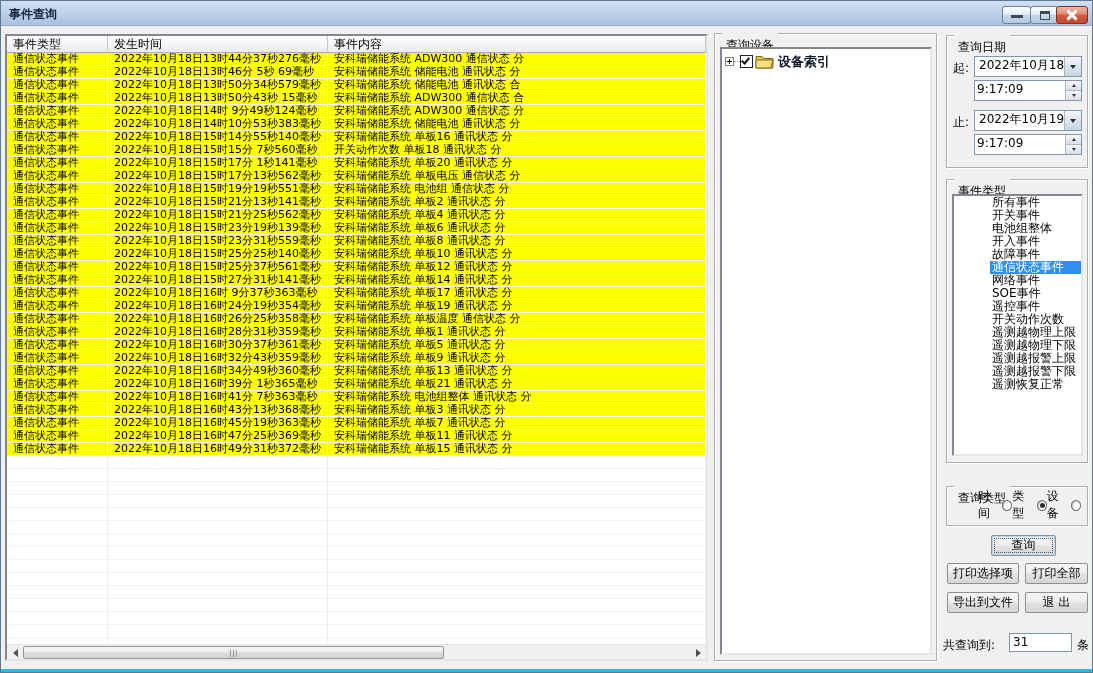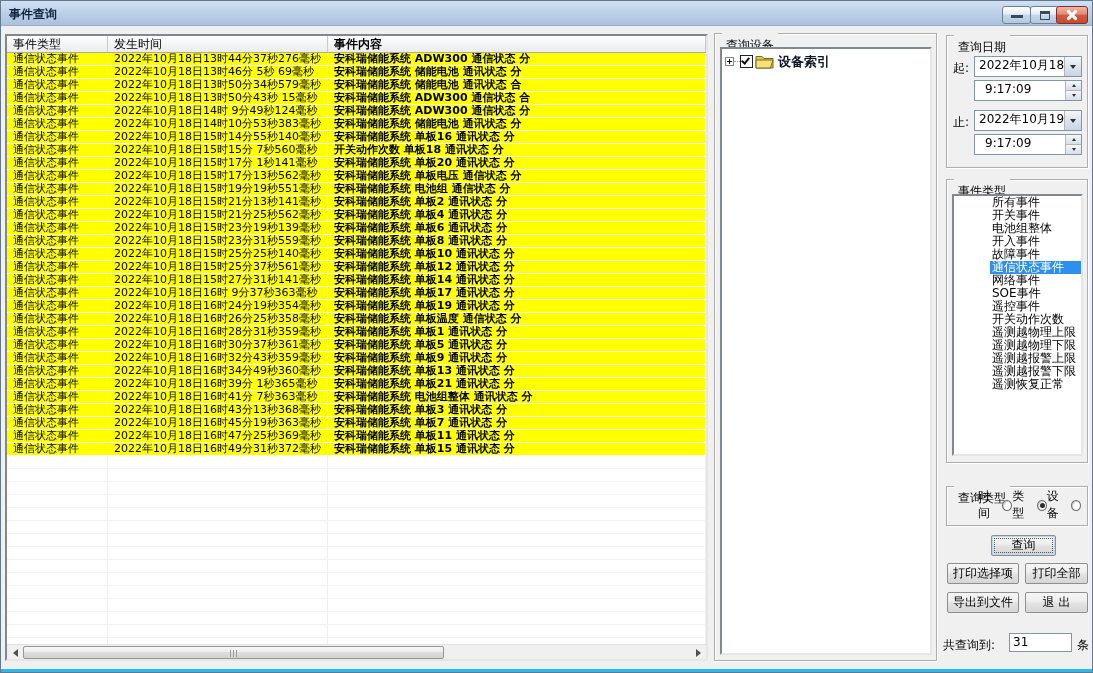--- a/index.html
+++ b/index.html
@@ -23,21 +23,21 @@
   
   .sunken{background:#FFFFFF;border:2px solid;border-color:#828790 #E6E6E6 #E6E6E6 #828790;}
   .sunken1{background:#FFFFFF;border:1px solid #8595A8;}
 
   
   #listview{position:absolute;left:4px;top:33px;width:703px;height:627px;}
   #thead{display:flex;height:17px;background:linear-gradient(180deg,#FFFFFF,#F2F3F5 60%,#EBECEF);border-bottom:1px solid #ABABAB;}
   .hcell{font-size:12px;line-height:16px;padding-left:6px;border-right:1px solid #C9C9C9;color:#000;white-space:nowrap;overflow:hidden;}
   .c0{width:101px;flex:none;}
   .c1{width:220px;flex:none;}
-  .c2{flex:1;font-weight:bold;}
+  .c2{flex:1;}
   #tbody{position:absolute;left:0;top:17px;right:0;bottom:15px;overflow:hidden;background:#FFFFFF;}
   .trow{display:flex;height:13px;}
   .tcell{font-size:11px;line-height:12px;padding-left:6px;white-space:nowrap;overflow:hidden;color:#000;}
   .trow.yellow .tcell{background:#FFFF00;border-right:1px solid #FBFBEA;border-bottom:1px solid #FDFDF3;}
   .trow.empty .tcell{background:#FFFFFF;border-right:1px solid #EFEFEF;border-bottom:1px solid #F2F2F2;}
   
   #hscroll{position:absolute;left:0;right:0;bottom:0;height:15px;background:#F0F0F0;border-top:1px solid #E3E3E3;}
   .scroll-arrow{position:absolute;top:1px;width:16px;height:13px;display:flex;align-items:center;justify-content:center;}
   .tri-l{width:0;height:0;border-style:solid;border-width:4px 5px 4px 0;border-color:transparent #505050 transparent transparent;}
   .tri-r{width:0;height:0;border-style:solid;border-width:4px 0 4px 5px;border-color:transparent transparent transparent #505050;}
@@ -63,21 +63,21 @@
   #tree-label{font-size:13px;font-weight:bold;color:#0f172a;white-space:nowrap;}
 
   
   .fld-label{position:absolute;font-size:12px;color:#000;}
   .combo{position:absolute;height:21px;display:flex;}
   .combo .val{flex:1;font-size:12px;line-height:17px;padding-left:4px;white-space:nowrap;overflow:hidden;}
   .combo .drop{width:17px;border-left:1px solid #B5B5B5;background:linear-gradient(180deg,#F4F6F9,#DCE4EE 50%,#C8D5E4);display:flex;align-items:center;justify-content:center;}
   .tri-d{width:0;height:0;border-style:solid;border-width:4px 3px 0 3px;border-color:#303030 transparent transparent transparent;}
   .tri-u{width:0;height:0;border-style:solid;border-width:0 3px 4px 3px;border-color:transparent transparent #303030 transparent;}
   .timefld{position:absolute;height:21px;display:flex;}
-  .timefld .val{flex:1;font-size:12px;line-height:17px;padding-left:10px;}
+  .timefld .val{flex:1;font-size:12px;line-height:17px;padding-left:2px;}
   .spin{width:16px;display:flex;flex-direction:column;border-left:1px solid #B5B5B5;}
   .spin .sb{flex:1;background:linear-gradient(180deg,#F4F6F9,#D7DFE9);border-bottom:1px solid #B5B5B5;display:flex;align-items:center;justify-content:center;}
   .spin .sb:last-child{border-bottom:none;}
   .spin .tri-u,.spin .tri-d{border-width:3px 2.5px;border-top-width:0;}
   .spin .tri-d{border-width:3px 2.5px 0 2.5px;}
 
   
   #event-list{position:absolute;left:5px;top:14px;right:4px;bottom:6px;overflow:hidden;}
   .list-item{font-size:12px;line-height:13px;height:13px;padding-left:2px;white-space:nowrap;color:#000;margin-left:36px;}
   .list-item.selected{background:#2E90EC;color:#FFFFFF;}

